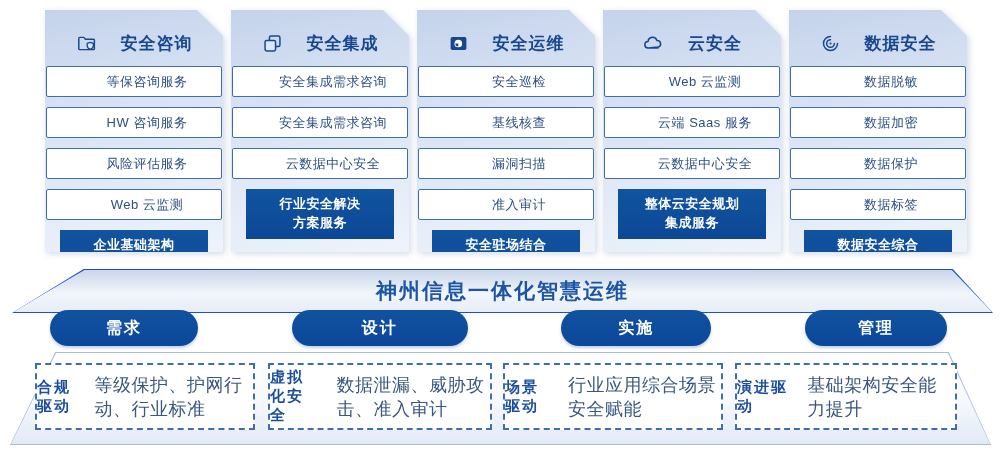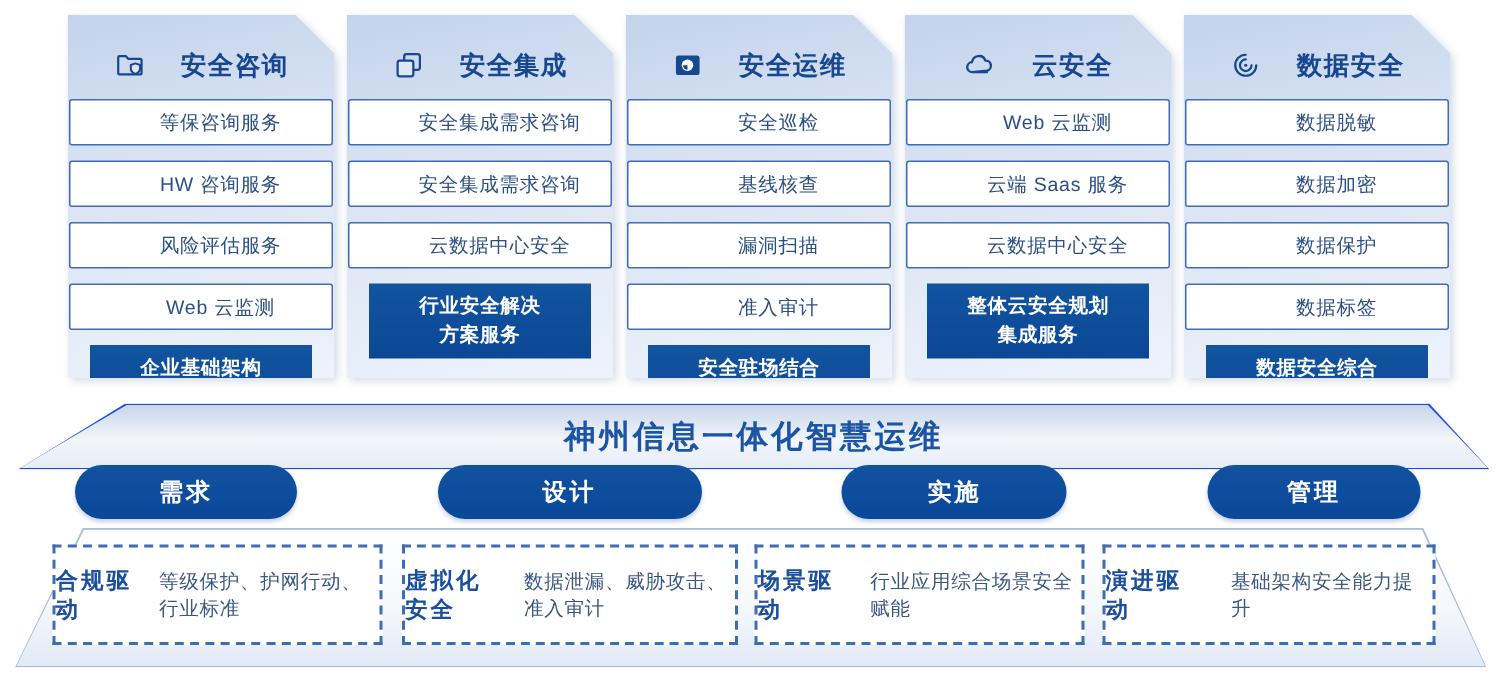--- a/index.html
+++ b/index.html
@@ -45,21 +45,21 @@
     clip-path:polygon(4.6% 0,95.7% 0,100% 100%,0 100%);background:#a9bedd;}
   .base-inner{position:absolute;inset:1px;
     clip-path:polygon(4.6% 0,95.7% 0,100% 100%,0 100%);
     background:linear-gradient(180deg,#ffffff 0%,#f5f8fc 55%,#e2eaf6 100%);}
 
   
   .driver{position:absolute;top:363px;height:67px;background:#fff;border:2px dashed #3f6db3;
     box-sizing:border-box;display:flex;flex-direction:row;align-items:center;justify-content:center;gap:16px;}
   .d0{left:35px;width:220px}.d1{left:268px;width:224px}.d2{left:503px;width:220px}.d3{left:735px;width:222px}
   .driver-title{color:#1b4f9e;font-size:15px;font-weight:bold;letter-spacing:2px;}
-  .driver-desc{color:#3a577f;font-size:13px;letter-spacing:.5px;}
+  .driver-desc{color:#3a577f;font-size:18px;letter-spacing:.5px;}
 
   .icon{display:inline-flex;}
 </style>
 </head>
 <body>
 
 <div class="canvas">
 
   <div class="card-wrap cw0">
     <div class="card">

